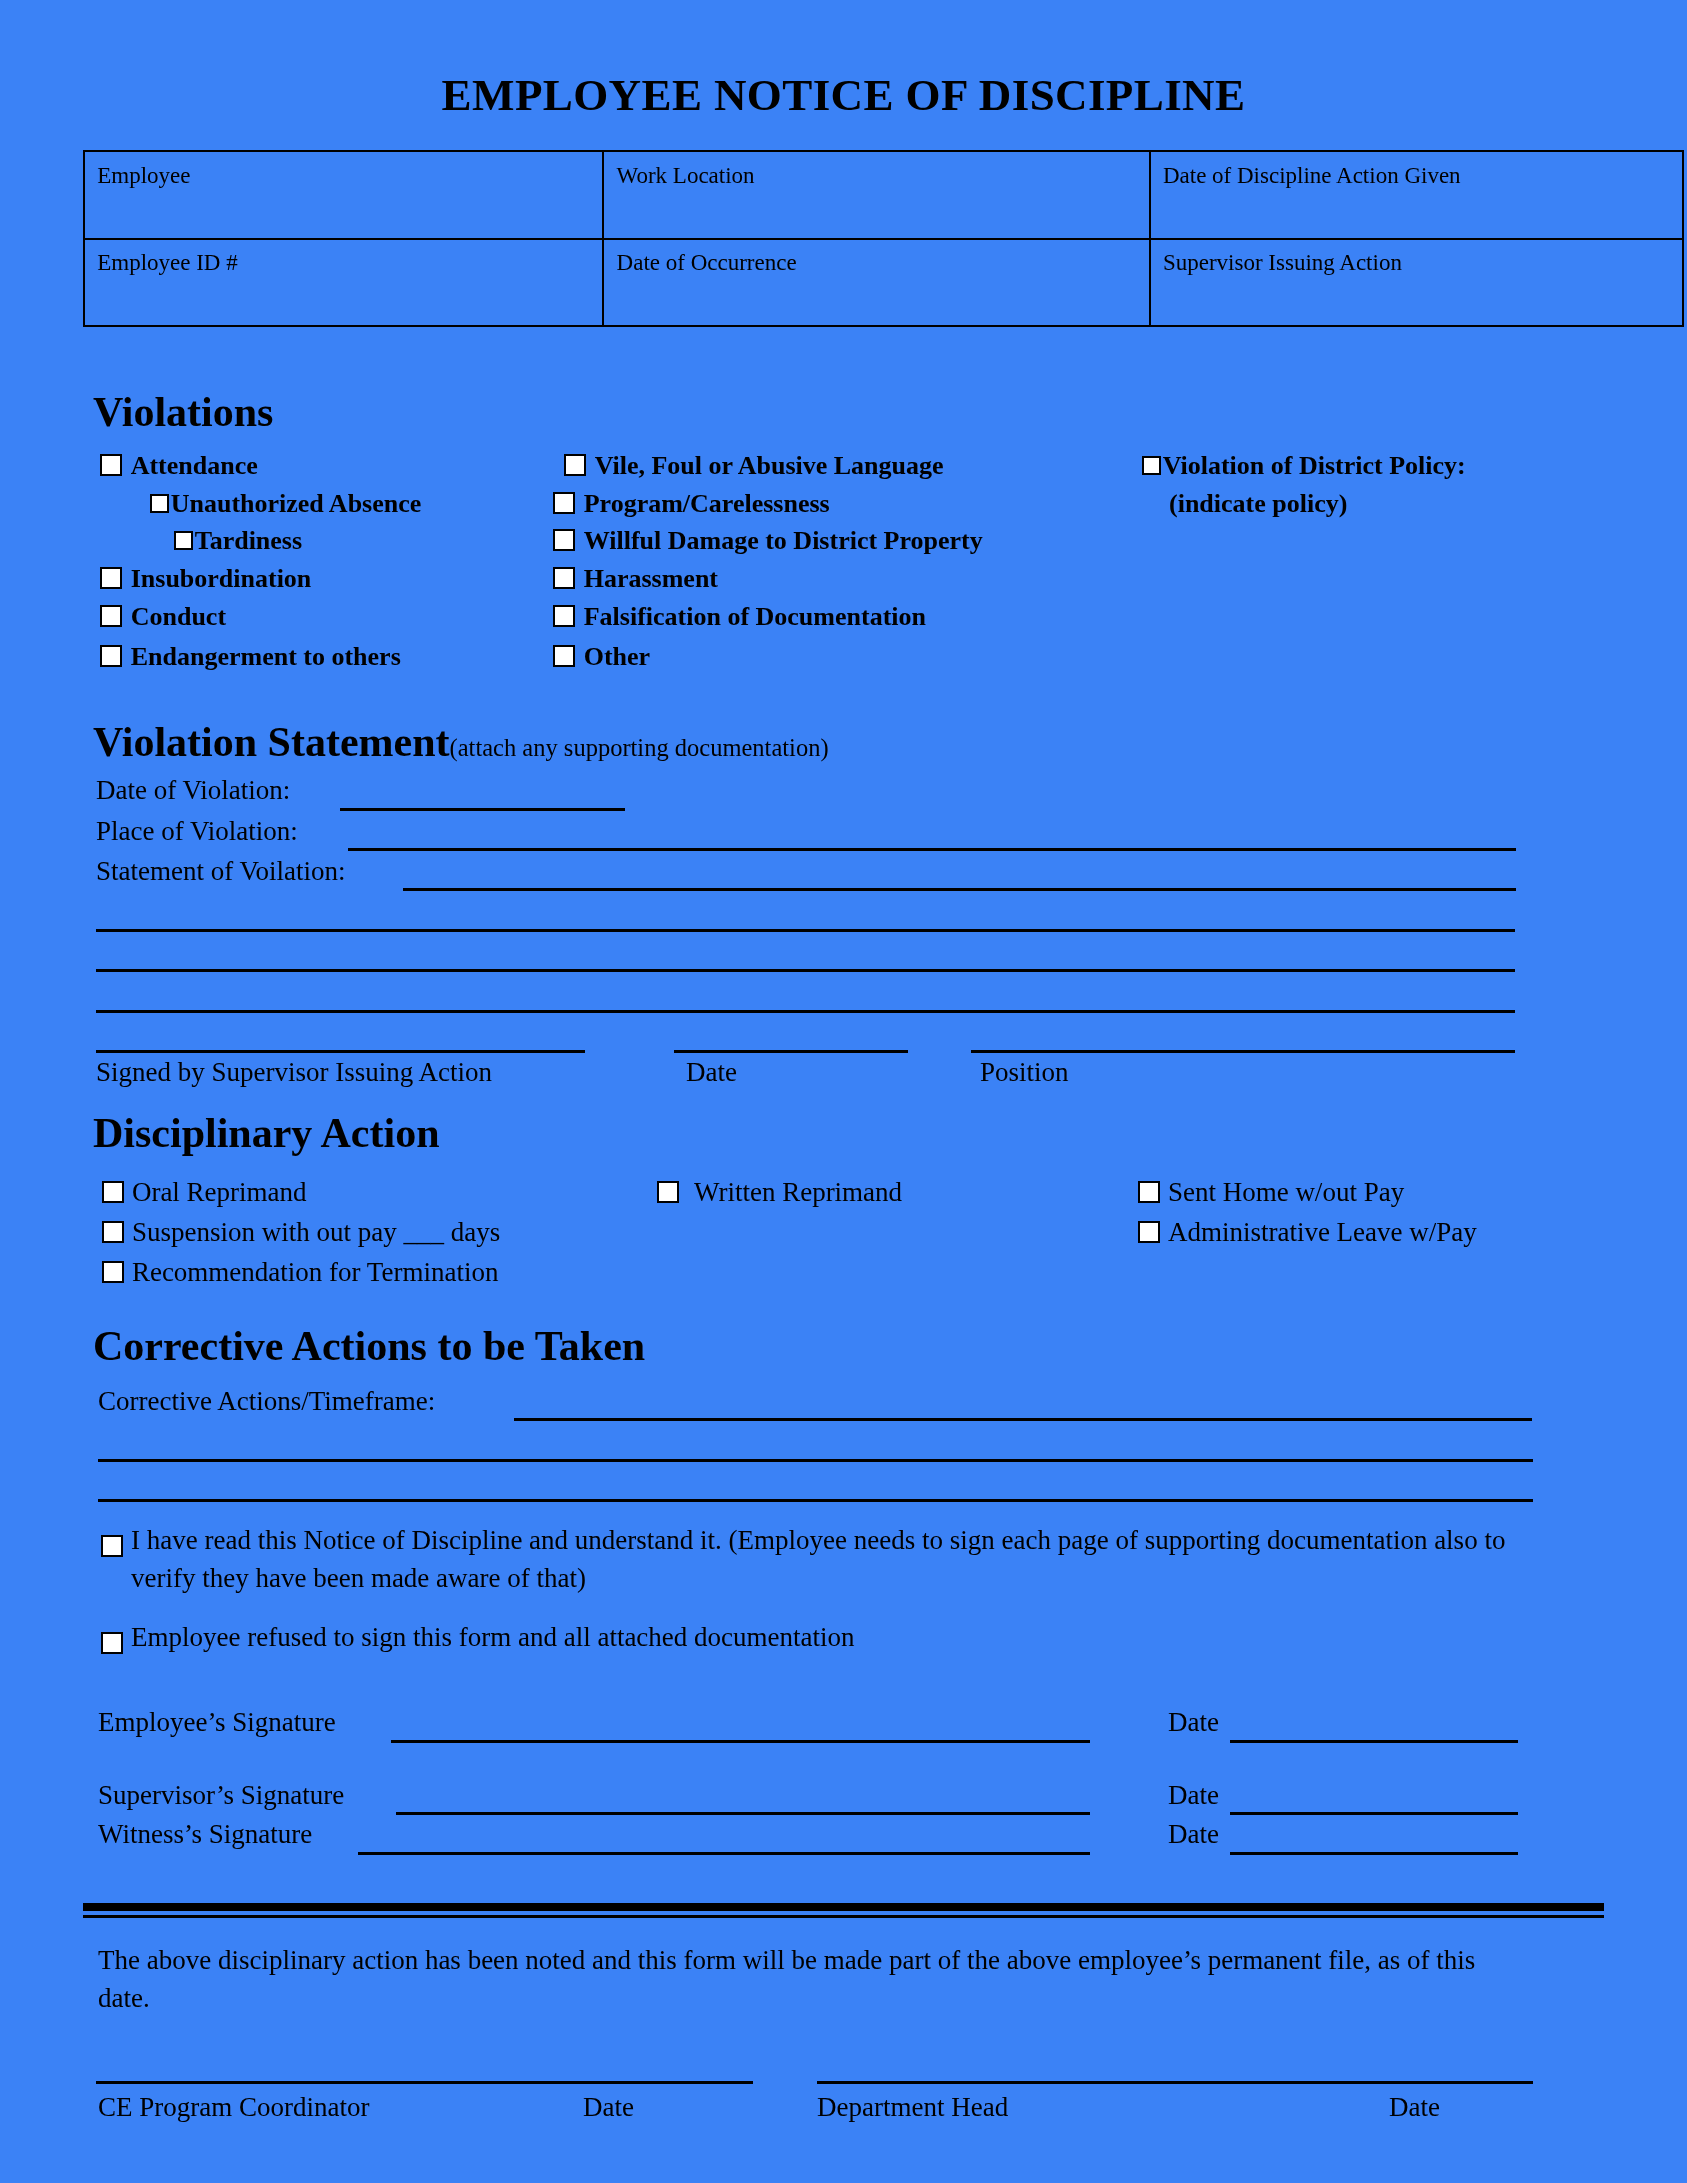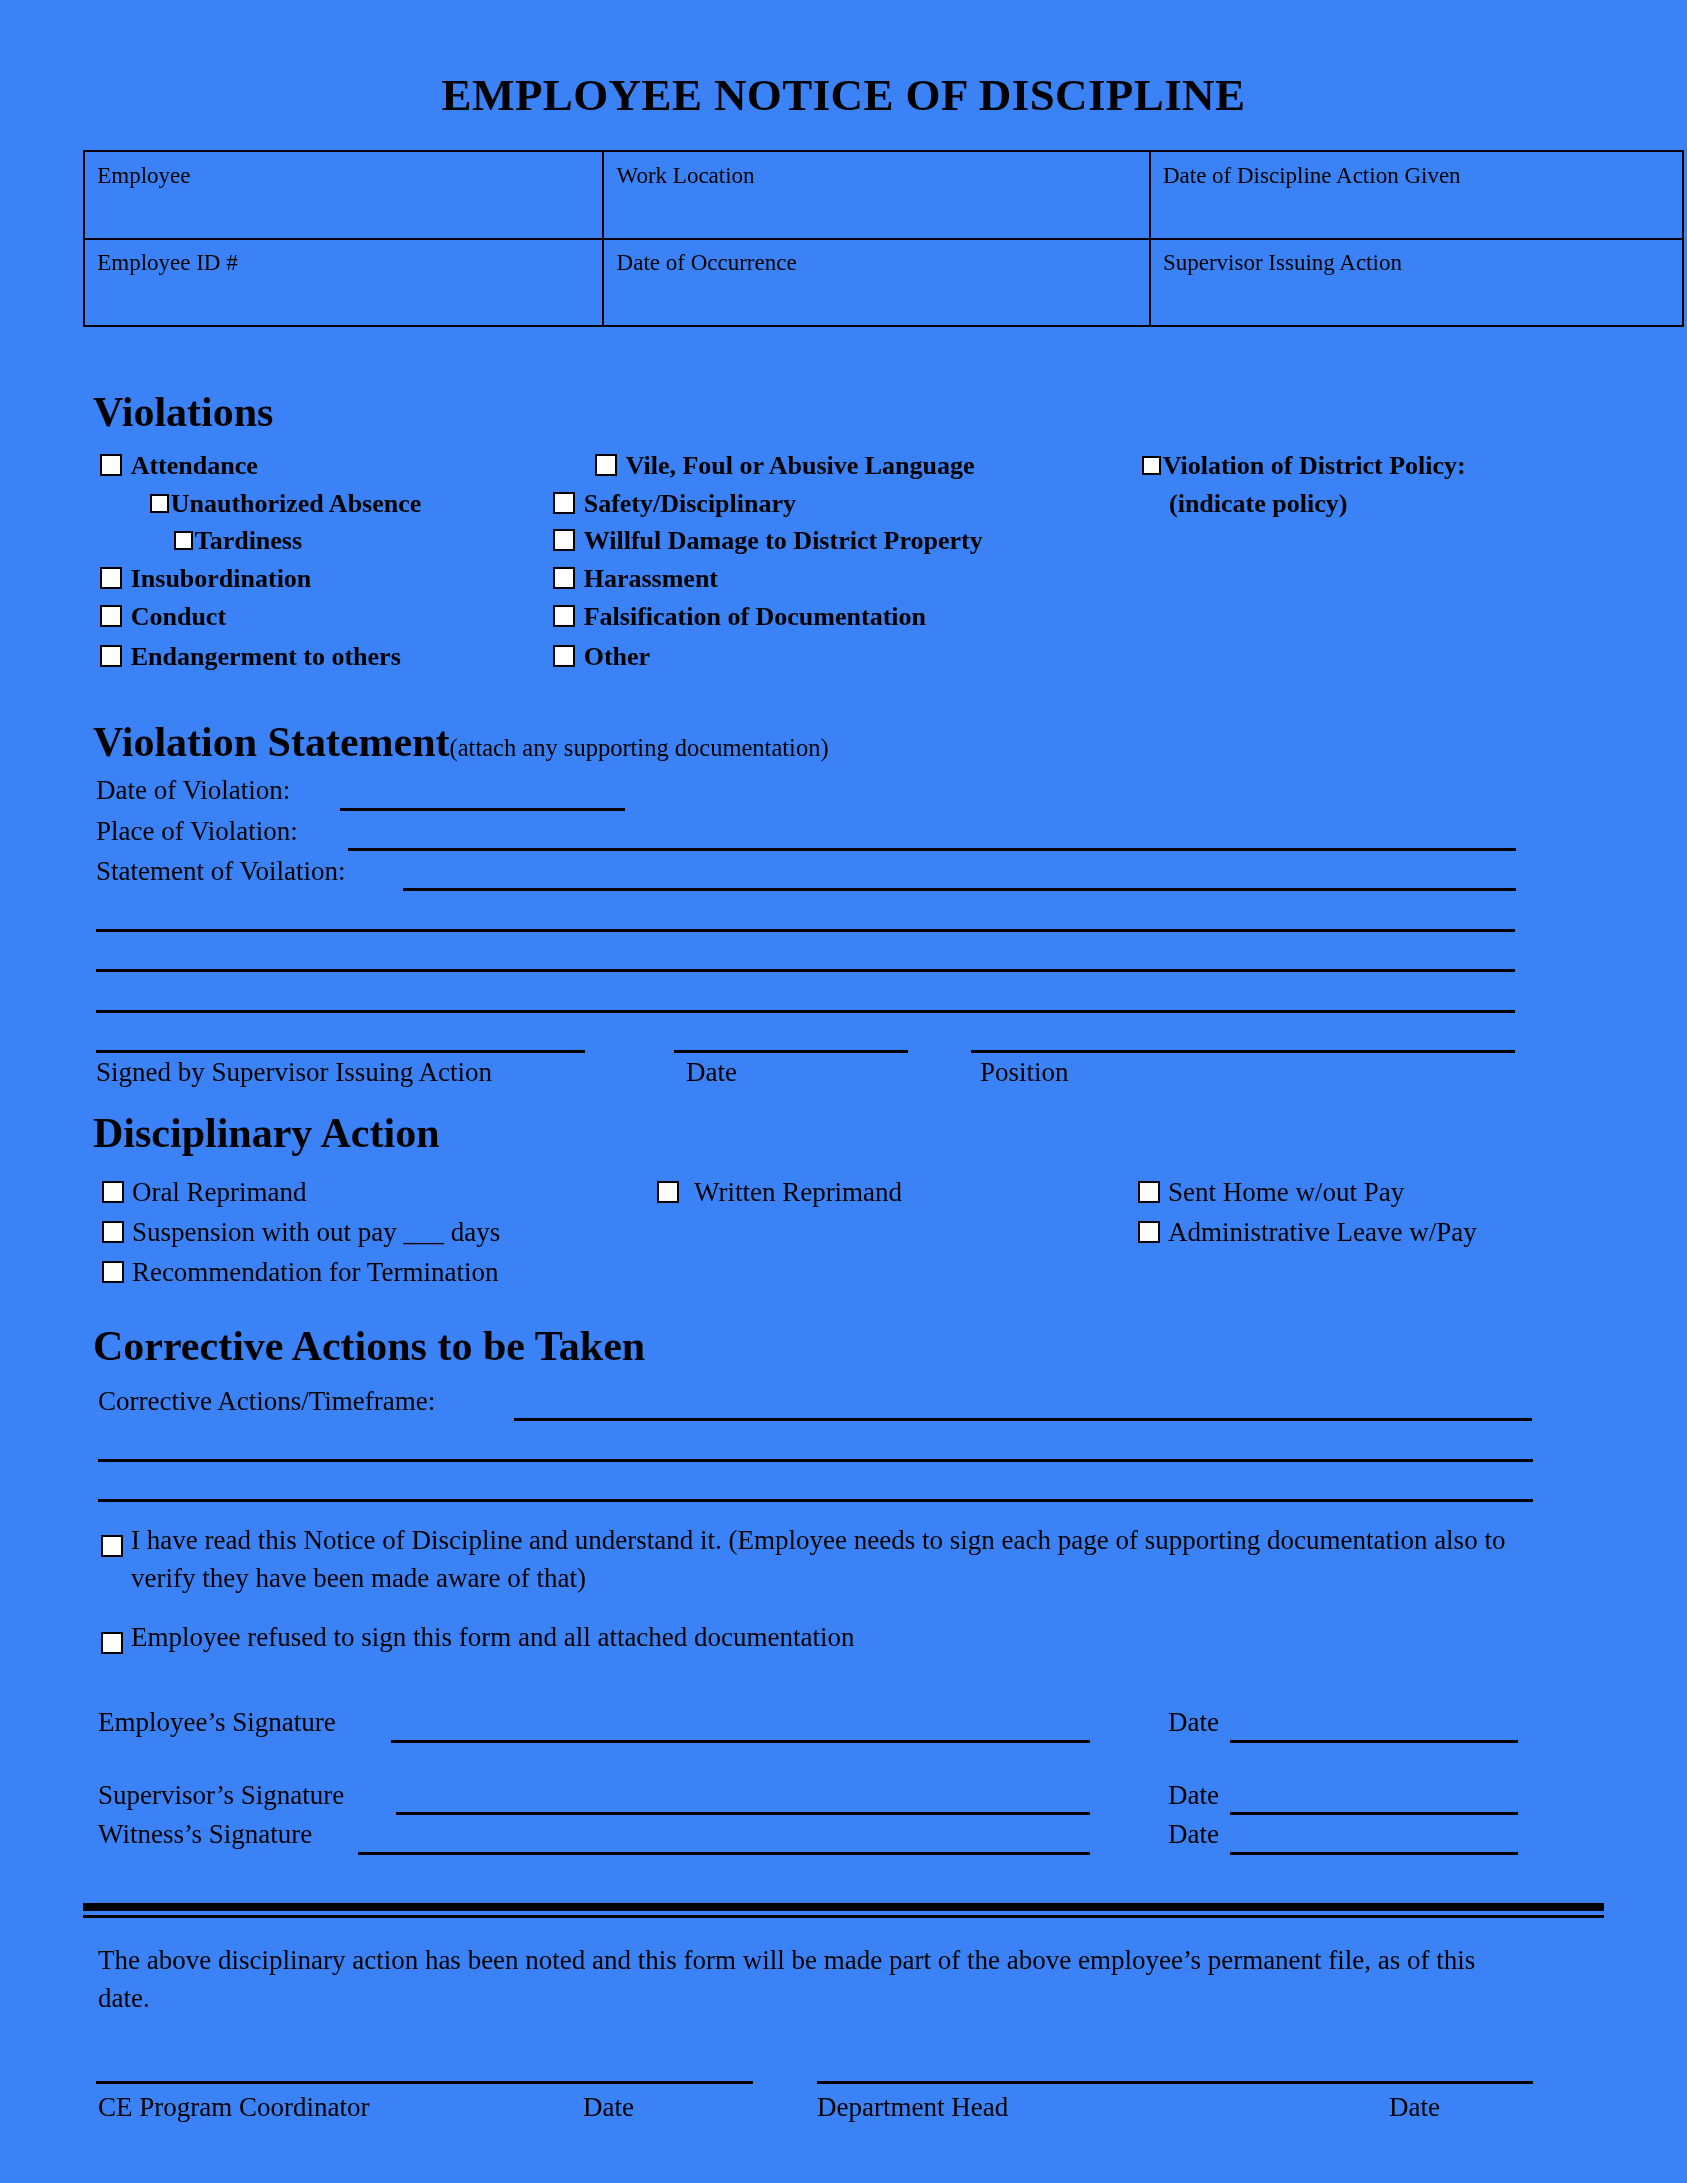--- a/index.html
+++ b/index.html
@@ -193,25 +193,25 @@
   <div class="vrow" style="left:100px; top:566px;">
     <span class="cbox"></span><span class="lbl">Insubordination</span>
   </div>
   <div class="vrow" style="left:100px; top:604px;">
     <span class="cbox"></span><span class="lbl">Conduct</span>
   </div>
   <div class="vrow" style="left:100px; top:644px;">
     <span class="cbox"></span><span class="lbl">Endangerment to others</span>
   </div>
 
-  <div class="vrow" style="left:584px; top:453px;padding-left:11px;">
+  <div class="vrow" style="left:553px; top:453px;padding-left:11px;">
     <span class="cbox"></span><span class="lbl">Vile, Foul or Abusive Language</span>
   </div>
   <div class="vrow" style="left:553px; top:491px;">
-    <span class="cbox"></span><span class="lbl">Safety/Disciplinary</span>
+    <span class="cbox"></span><span class="lbl">Program/Carelessness</span>
   </div>
   <div class="vrow" style="left:553px; top:528px;">
     <span class="cbox"></span><span class="lbl">Willful Damage to District Property</span>
   </div>
   <div class="vrow" style="left:553px; top:566px;">
     <span class="cbox"></span><span class="lbl">Harassment</span>
   </div>
   <div class="vrow" style="left:553px; top:604px;">
     <span class="cbox"></span><span class="lbl">Falsification of Documentation</span>
   </div>

